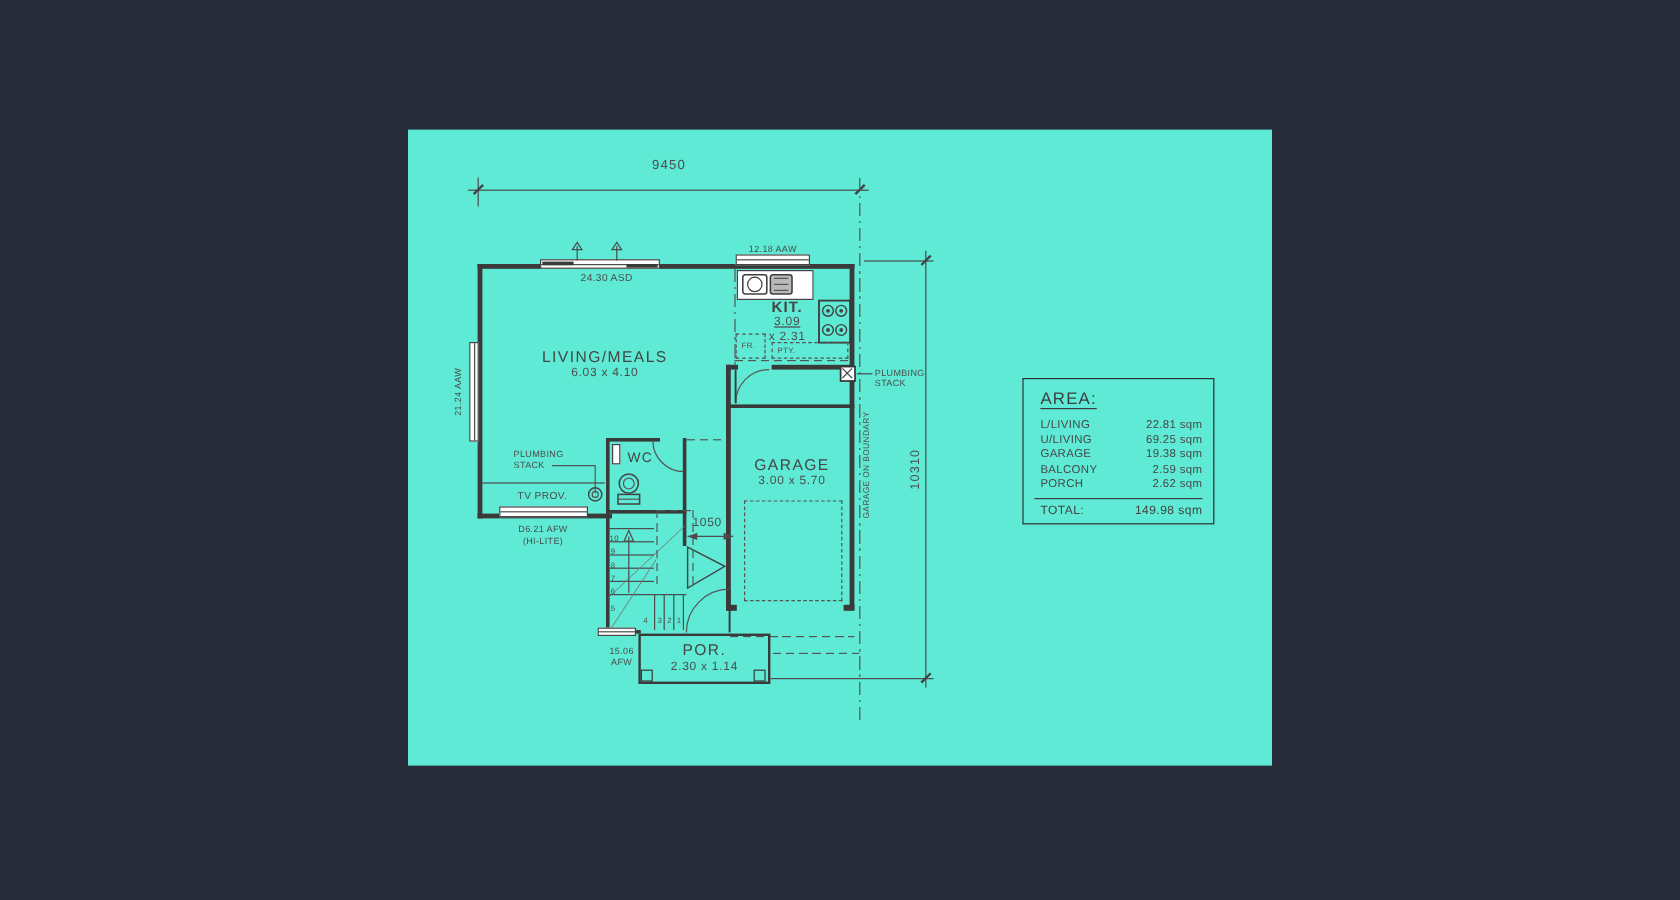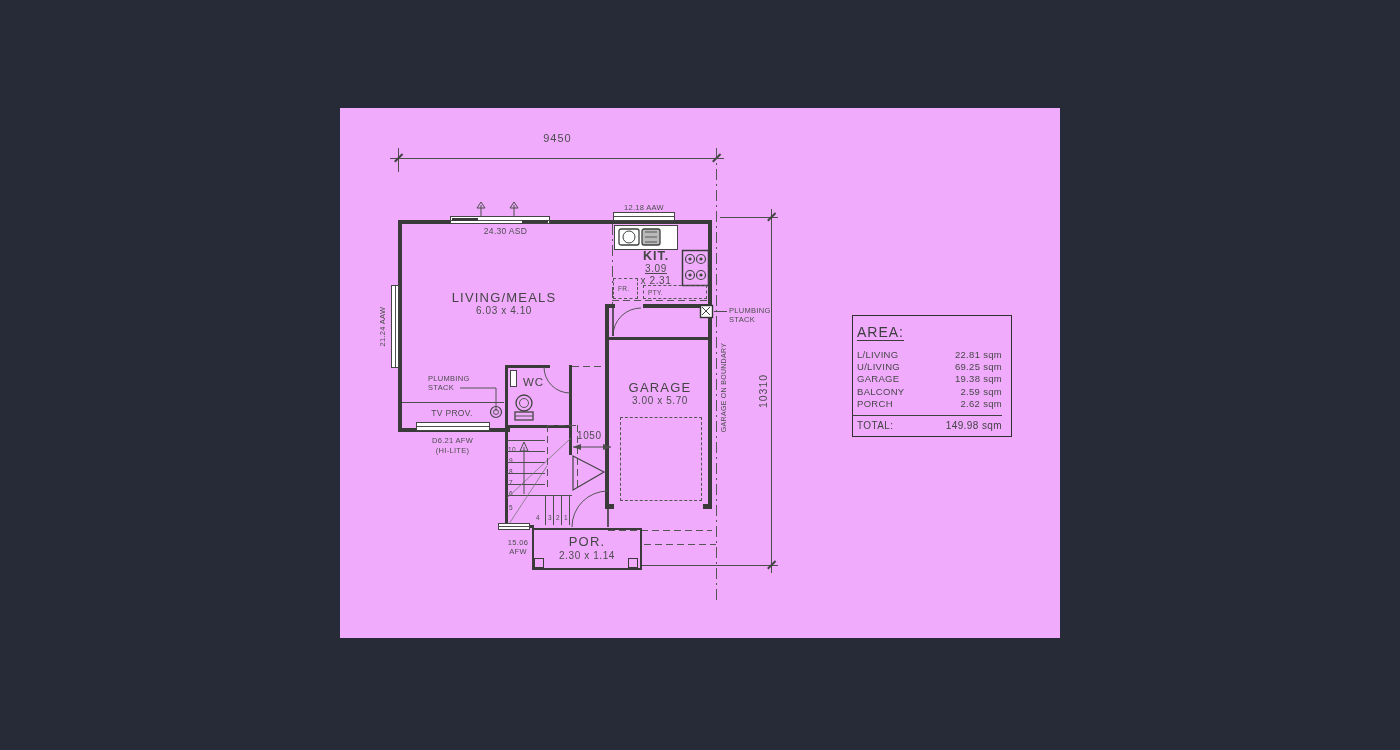--- a/index.html
+++ b/index.html
@@ -1,18 +1,18 @@
 <!DOCTYPE html>
 <html><head>
 <meta charset="utf-8">
 <style>
   * { margin:0; padding:0; box-sizing:border-box; }
   html,body { width:1400px; height:750px; overflow:hidden; }
   body { background:#272b38; font-family:"Liberation Sans", sans-serif; position:relative; }
-  .canvas { position:absolute; left:340px; top:108px; width:720px; height:530px; background:#f0abfc; }
+  .canvas { position:absolute; left:340px; top:108px; width:720px; height:530px; background:#5eead4; }
   .abs { position:absolute; }
   .hline { position:absolute; height:1px; background:#4d4d4d; }
   .vline { position:absolute; width:1px; background:#4d4d4d; }
   .wall { position:absolute; background:#3a3a3a; }
   .dashdot-v { position:absolute; width:1px;
     background:repeating-linear-gradient(to bottom,#555 0 11px,transparent 11px 15px,#555 15px 17px,transparent 17px 21px); }
   .dash-h { position:absolute; height:1px;
     background:repeating-linear-gradient(to right,#555 0 7px,transparent 7px 11px); }
   .dash-v { position:absolute; width:1px;
     background:repeating-linear-gradient(to bottom,#555 0 7px,transparent 7px 11px); }
@@ -20,21 +20,21 @@
   .winrect { position:absolute; border:1px solid #444; background:#fff; }
   .lbl { position:absolute; color:#4d4d4d; white-space:nowrap; letter-spacing:.4px; }
   .ctr { text-align:center; }
   .tick { position:absolute; width:11px; height:1.5px; background:#444; transform:rotate(-45deg); }
   .room-name { font-size:13px; letter-spacing:1.2px; color:#454545; }
   .room-size { font-size:10px; letter-spacing:.6px; color:#4d4d4d; }
   .tiny { font-size:7.5px; letter-spacing:.3px; }
   .small { font-size:8.5px; letter-spacing:.3px; }
   .rot { transform:rotate(-90deg); transform-origin:center; }
   .area-box { position:absolute; left:512px; top:207px; width:160px; height:122px;
-    border:1.8px solid #2f2f2f; padding:8px 9px 0 4px; }
+    border:1.8px solid #2f2f2f; padding:8px 9px 0 14px; }
   .area-title { font-size:14px; letter-spacing:1px; color:#3d3d3d;
     text-decoration:underline; text-underline-offset:3px; margin-bottom:9px; }
   .area-row { display:flex; justify-content:space-between; font-size:9.5px;
     letter-spacing:.3px; color:#474747; line-height:12.2px; }
   .area-sep { border-top:1.2px solid #3f3f3f; margin:5px 0 4px -5px; }
   .area-total { display:flex; justify-content:space-between; font-size:10px;
     letter-spacing:.4px; color:#434343; }
   svg { position:absolute; overflow:visible; }
 </style>
 </head>

